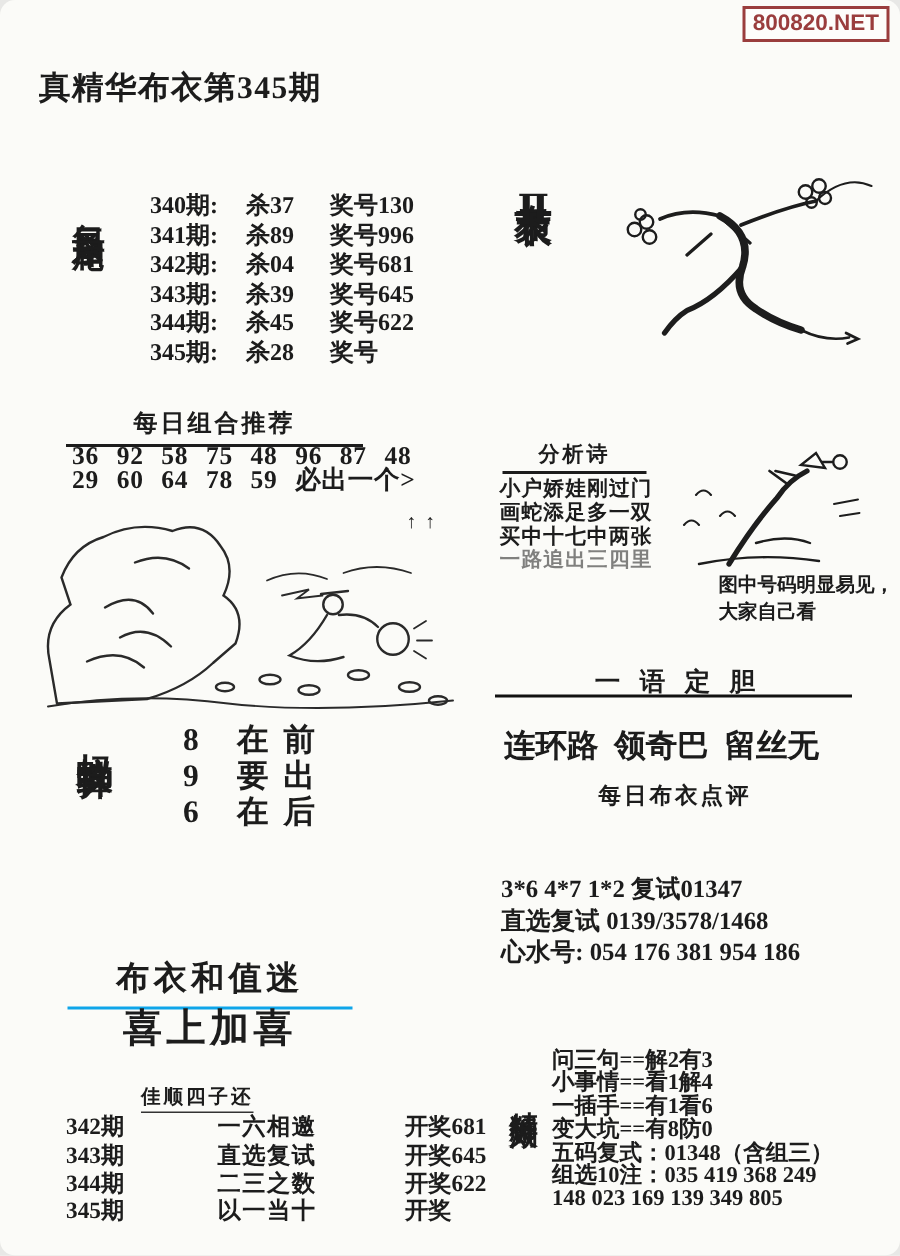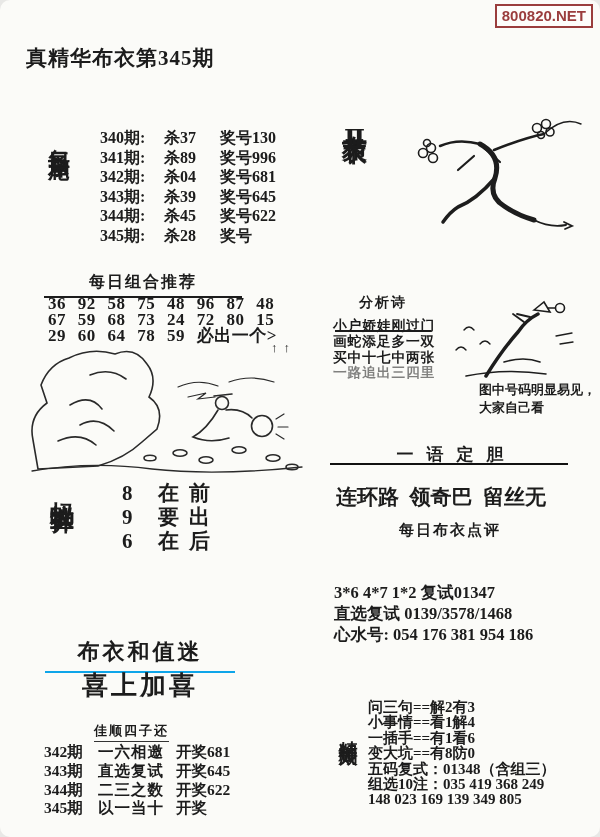--- a/index.html
+++ b/index.html
@@ -43,27 +43,27 @@
   .ant-line .t{letter-spacing:10px;}
   
   .riddle-title{left:45px;top:637px;width:190px;text-align:center;font-size:22px;
     font-weight:700;letter-spacing:3px;border-bottom:2px solid #0ea5e9;padding-bottom:4px;}
   .riddle-answer{left:45px;top:668px;width:190px;text-align:center;font-size:26px;
     font-weight:700;letter-spacing:3px;}
   
   .fs-title{left:94px;top:722px;font-size:13px;font-weight:700;letter-spacing:2px;
     border-bottom:1.5px solid #333;padding-bottom:1px;}
   .fs-rows{left:44px;top:743px;font-size:15.5px;font-weight:700;line-height:18.8px;}
-  .fs-row{display:flex;}
+  .fs-row{display:flex;gap:47px;}
   .fs-row .p{width:54px;}
   .fs-row .w{width:66px;letter-spacing:1px;margin-right:12px;}
   
   .world-label{left:338px;top:116px;height:134px;font-size:25px;letter-spacing:2px;font-weight:600;}
   .poem-title{left:335px;top:294px;width:96px;text-align:center;font-size:14px;
-    font-weight:700;letter-spacing:2px;border-bottom:2px solid #1c1c1c;padding-bottom:18px;}
+    font-weight:700;letter-spacing:2px;border-bottom:2px solid #1c1c1c;padding-bottom:2px;}
   .poem-lines{left:333px;top:318px;font-size:13.8px;font-weight:700;line-height:15.8px;
     letter-spacing:0.8px;}
   .poem-lines .faded{opacity:0.55;}
   .poem-caption{left:479px;top:381px;font-size:13px;font-weight:700;line-height:17.5px;}
   .oneword-title{left:332px;top:443px;width:236px;text-align:center;font-size:17px;
     font-weight:700;letter-spacing:13px;text-indent:13px;}
   .oneword-rule{left:330px;top:463px;width:238px;border-top:2px solid #111;}
   .oneword-content{left:336px;top:483px;font-size:21px;font-weight:700;white-space:pre;text-align:right;}
   .oneword-sub{left:332px;top:521px;width:236px;text-align:center;font-size:15px;font-weight:700;
     letter-spacing:2px;}
@@ -111,21 +111,20 @@
     <div class="kill-row">
       <span class="p">345期:</span>
       <span class="k">杀28</span>
       <span>奖号</span>
     </div>
   </div>
 
   <div class="abs combo-title">每日组合推荐</div>
   <div class="abs combo-rows">
     <div>36 92 58 75 48 96 87 48</div>
-    <div>67 59 68 73 24 72 80 15</div>
     <div>29 60 64 78 59 必出一个&gt;</div>
   </div>
   <div class="abs combo-arrows">↑↑</div>
 
   <div class="abs" style="left:30px;top:345px;">
     <svg width="275" height="128" viewBox="0 0 275 128" fill="none" stroke="#2a2a2a" stroke-width="1.6" stroke-linecap="round">
       <path d="M8,124 L3,95 Q-2,72 17,58 L11,40 Q19,19 39,13 Q61,2 85,9 Q105,1 117,19 Q128,33 119,52 Q135,63 127,84 L112,97 Q95,113 68,121 Z"></path>
       <path d="M40,60 Q60,48 72,64 M50,80 Q68,70 84,86 M28,96 Q50,86 66,100 M60,30 Q80,22 96,34"></path>
       <path d="M2,126 Q60,116 122,124 Q185,131 272,122" stroke-width="1.3"></path>
       <path d="M148,42 Q168,33 188,41 M199,37 Q221,29 244,37 M158,52 l18,-4 l-8,6 l17,-2" stroke-width="1.2"></path>

